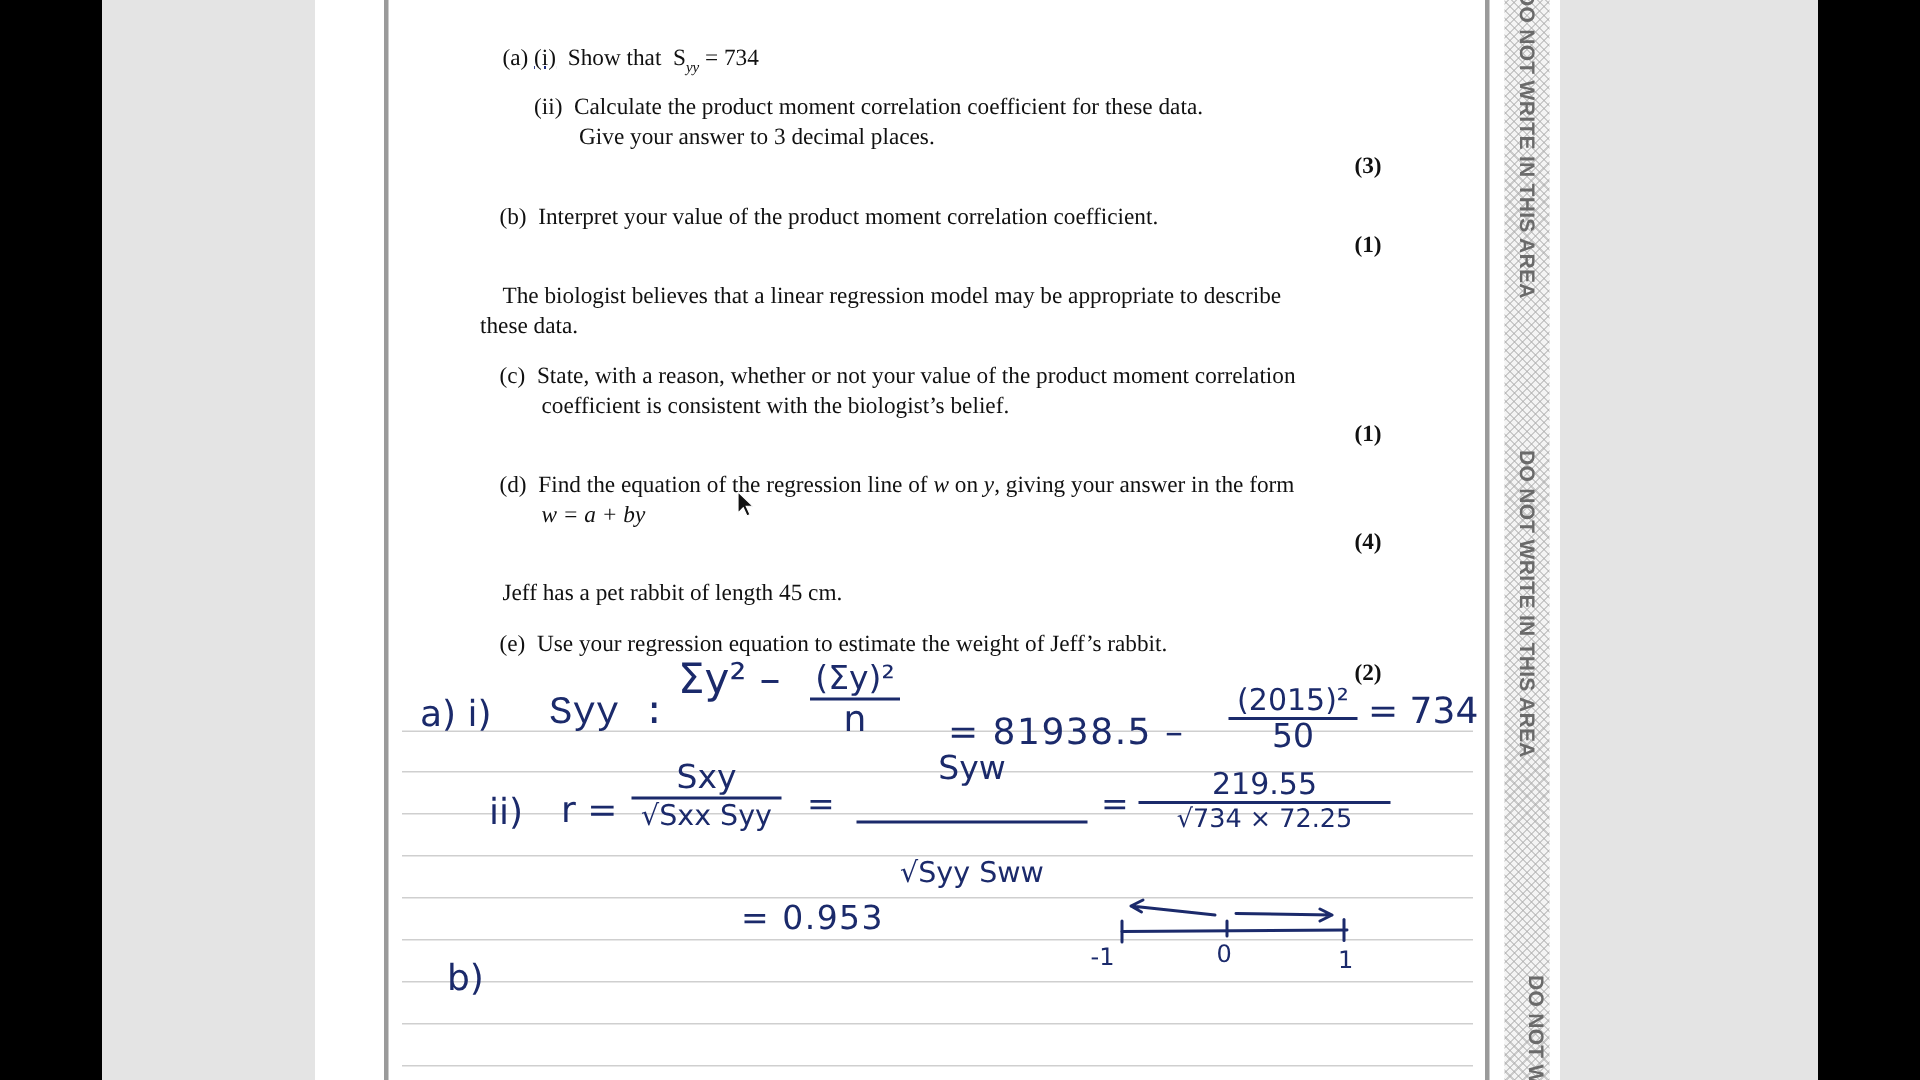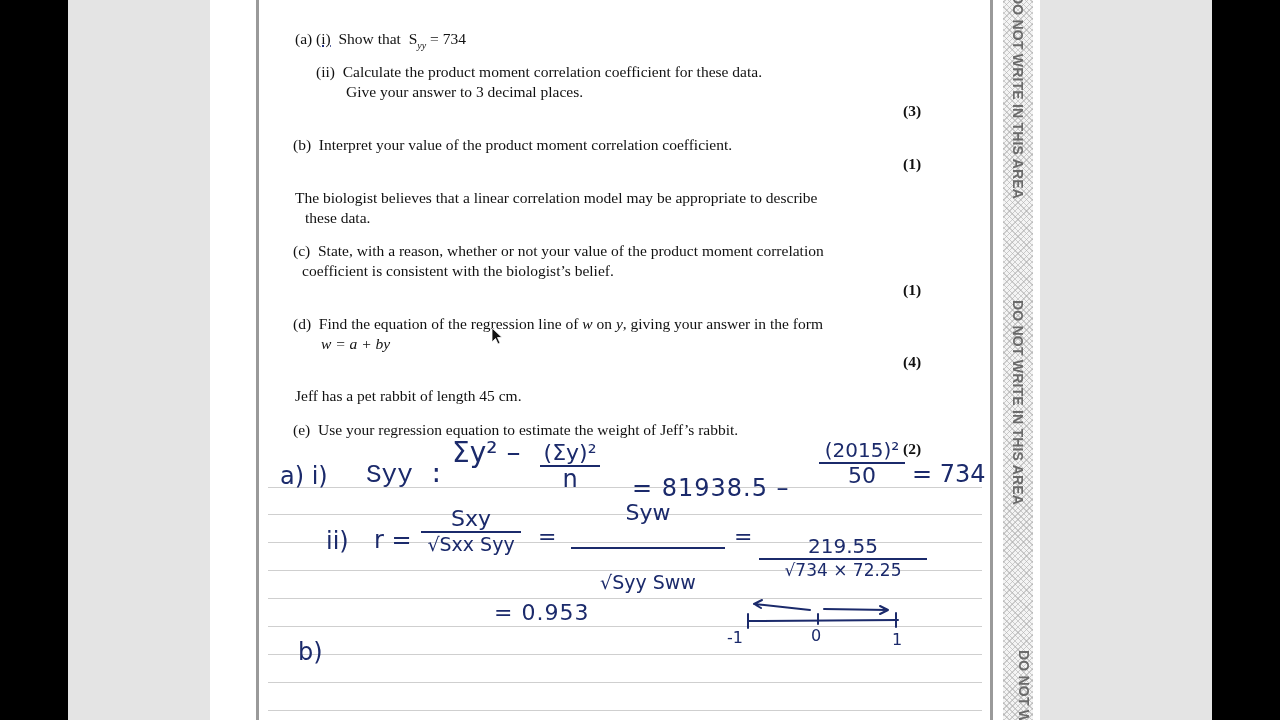--- a/index.html
+++ b/index.html
@@ -8,21 +8,21 @@
   .page{position:absolute;left:210px;top:0;width:830px;height:720px;background:#fff;}
   .vline{position:absolute;top:0;height:720px;width:3px;background:#9a9a9a;}
   .hatch{position:absolute;left:1003px;top:0;width:30px;height:720px;
     background-color:#f4f4f4;
     background-image:
       repeating-linear-gradient(45deg, rgba(170,170,170,.55) 0 1px, transparent 1px 4px),
       repeating-linear-gradient(-45deg, rgba(170,170,170,.55) 0 1px, transparent 1px 4px);}
   .dnw{position:absolute;left:1004px;width:28px;writing-mode:vertical-rl;
     font-family:"Liberation Sans",sans-serif;font-weight:bold;font-size:14px;color:#6a6a6a;
     letter-spacing:0.2px;white-space:nowrap;display:flex;align-items:center;}
-  .q{position:absolute;font-size:15.5px;color:#111;line-height:20px;white-space:nowrap;}
+  .q{position:absolute;font-size:15.5px;color:#111;line-height:20px;white-space:nowrap;margin-left:40px;}
   .mark{position:absolute;left:903px;font-weight:bold;font-size:15.5px;color:#111;}
   .i{font-style:italic;}
   .sub{font-size:10px;font-style:italic;vertical-align:-5px;}
   .ul{text-decoration:underline;text-decoration-color:#1a2a7c;text-decoration-thickness:2px;}
   .rule{position:absolute;left:268px;width:714px;height:1px;background:#cfcfcf;}
   .hw{position:absolute;font-family:"DejaVu Sans",sans-serif;color:#1b2a6b;white-space:nowrap;}
   .frac{position:absolute;display:flex;flex-direction:column;align-items:center;}
   .bar{height:2px;background:#1b2a6b;}
   .cursor{position:absolute;left:492px;top:328px;width:0;height:0;}
 </style>
@@ -57,28 +57,28 @@
 </div>
 <div class="q" style="left:346px;top:82px;">Give your answer to 3 decimal places.</div>
 <div class="mark" style="top:102px;">(3)</div>
 
 <div class="q" style="left:293px;top:135px;">
   <span>(b)</span>&nbsp;
   <span>Interpret your value of the product moment correlation coefficient.</span>
 </div>
 <div class="mark" style="top:155px;">(1)</div>
 
-<div class="q" style="left:295px;top:188px;">The biologist believes that a linear correlation model may be appropriate to describe</div>
-<div class="q" style="left:305px;top:208px;">these data.</div>
+<div class="q" style="left:295px;top:188px;">The biologist believes that a linear regression model may be appropriate to describe</div>
+<div class="q" style="left:280px;top:208px;">these data.</div>
 
 <div class="q" style="left:293px;top:241px;">
   <span>(c)</span>&nbsp;
   <span>State, with a reason, whether or not your value of the product moment correlation</span>
 </div>
-<div class="q" style="left:302px;top:261px;text-align:right;">coefficient is consistent with the biologist’s belief.</div>
+<div class="q" style="left:321px;top:261px;text-align:right;">coefficient is consistent with the biologist’s belief.</div>
 <div class="mark" style="top:281px;">(1)</div>
 
 <div class="q" style="left:293px;top:314px;">
   <span>(d)</span>&nbsp;
   <span>Find the equation of the regression line of </span><span class="i">w</span><span> on </span><span class="i">y</span><span>, giving your answer in the form</span>
 </div>
 <div class="q i" style="left:321px;top:334px;">w = a + by</div>
 <div class="mark" style="top:353px;">(4)</div>
 
 <div class="q" style="left:295px;top:386px;">Jeff has a pet rabbit of length 45 cm.</div>
@@ -107,42 +107,42 @@
 
 <div class="hw" style="left:280px;top:462px;font-size:24px;">a) i)</div>
 <div class="hw" style="left:366px;top:460px;font-size:26px;font-family:Liberation Mono, monospace;">Syy :</div>
 <div class="hw" style="left:452px;top:436px;font-size:28px;">Σy² –</div>
 <div class="frac" style="left:536px;top:440px;width:68px;">
   <div class="hw" style="position:static;font-size:22px;">(Σy)²</div>
   <div class="bar" style="width:60px;"></div>
   <div class="hw" style="position:static;font-size:24px;line-height:24px;">n</div>
 </div>
 <div class="hw" style="left:632px;top:462px;font-size:24px;letter-spacing:1px;margin-top:12px;">= 81938.5 –</div>
-<div class="frac" style="left:818px;top:438px;width:88px;">
+<div class="frac" style="left:818px;top:454px;width:88px;">
   <div class="hw" style="position:static;font-size:20px;">(2015)²</div>
   <div class="bar" style="width:86px;"></div>
   <div class="hw" style="position:static;font-size:22px;line-height:24px;">50</div>
 </div>
 <div class="hw" style="left:912px;top:460px;font-size:24px;">= 734</div>
 
 <div class="hw" style="left:326px;top:527px;font-size:24px;">ii)</div>
 <div class="hw" style="left:374px;top:526px;font-size:24px;">r =</div>
 <div class="frac" style="left:418px;top:506px;width:106px;">
   <div class="hw" style="position:static;font-size:22px;">Sxy</div>
   <div class="bar" style="width:100px;"></div>
   <div class="hw" style="position:static;font-size:19px;">√Sxx Syy</div>
 </div>
 <div class="hw" style="left:538px;top:524px;font-size:22px;">=</div>
 <div class="frac" style="left:570px;top:500px;width:156px;gap:22px;">
   <div class="hw" style="position:static;font-size:22px;">Syw</div>
   <div class="bar" style="width:154px;"></div>
   <div class="hw" style="position:static;font-size:19px;">√Syy Sww</div>
 </div>
 <div class="hw" style="left:734px;top:524px;font-size:22px;">=</div>
-<div class="frac" style="left:758px;top:510px;width:170px;margin-top:24px;">
+<div class="frac" style="left:758px;top:510px;width:170px;">
   <div class="hw" style="position:static;font-size:20px;">219.55</div>
   <div class="bar" style="width:168px;"></div>
   <div class="hw" style="position:static;font-size:17px;">√734 × 72.25</div>
 </div>
 
 <div class="hw" style="left:494px;top:600px;font-size:22px;letter-spacing:1px;text-align:right;">= 0.953</div>
 
 <svg style="position:absolute;left:740px;top:596px;" width="170" height="56">
   <g stroke="#1b2a6b" stroke-width="2" fill="none" stroke-linecap="round">
     <line x1="8" y1="25" x2="158" y2="24"></line>

